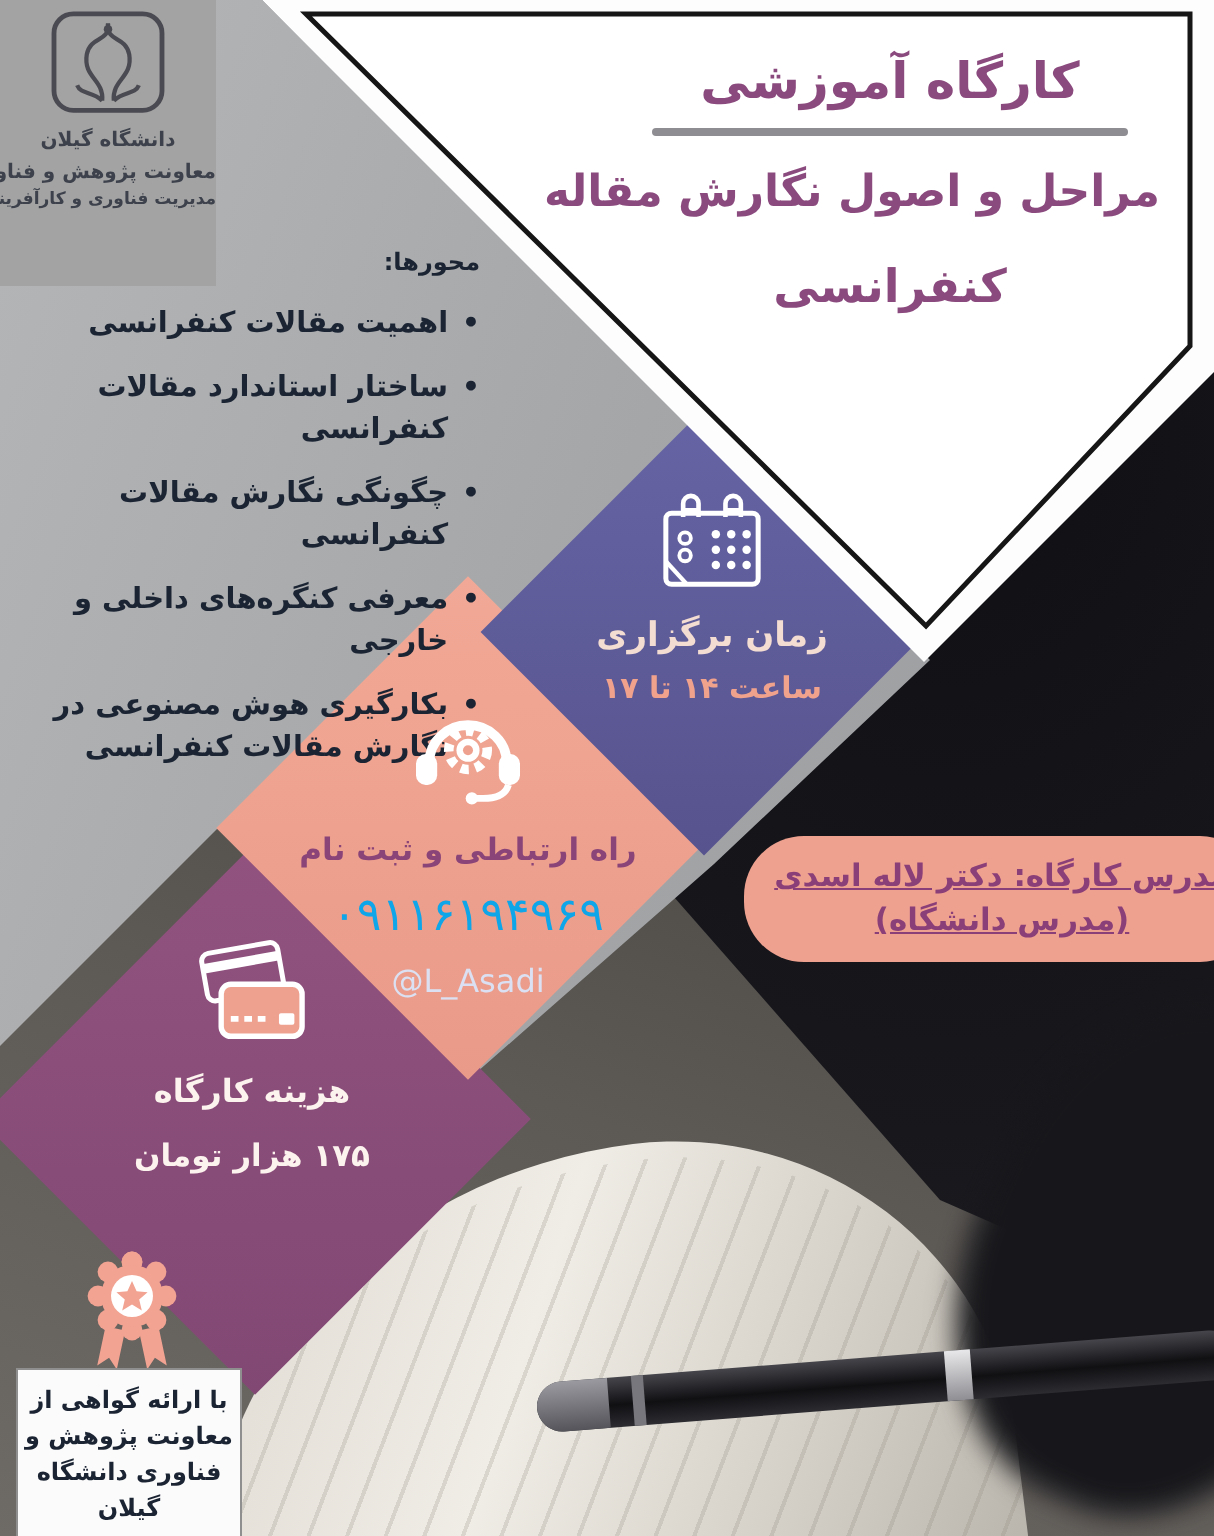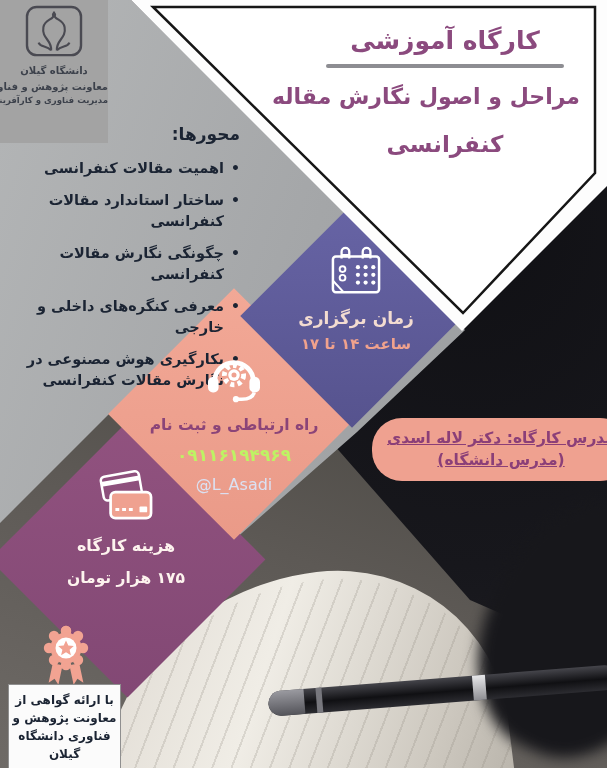--- a/index.html
+++ b/index.html
@@ -46,33 +46,33 @@
   .title-line2{font-size:23px;font-weight:bold;margin-top:22px;}
 
   
   .logo-box{position:absolute;left:0;top:0;width:108px;height:143px;background:#a3a3a3;z-index:6;
     text-align:center;padding-top:5px;box-sizing:border-box;}
   .logo-text{font-size:10px;font-weight:bold;color:#3c414b;line-height:1.55;white-space:nowrap;}
   .logo-text.small{font-size:8.5px;}
 
   
   .topics{position:absolute;left:6px;top:124px;width:234px;z-index:6;color:#1b2433;}
-  .topics-heading{font-size:17px;font-weight:bold;padding-left:4px;margin-bottom:14px;}
+  .topics-heading{font-size:12px;font-weight:bold;padding-left:4px;margin-bottom:14px;}
   .topic-item{display:flex;gap:7px;font-size:14.5px;font-weight:bold;line-height:1.45;margin-bottom:11px;}
   .topic-bullet{flex:0 0 auto;font-size:14px;}
 
   
   .block{position:absolute;z-index:6;text-align:center;}
   .schedule-block{left:256px;top:246px;width:200px;}
   .schedule-heading{font-size:17px;font-weight:bold;color:#f3dcd1;margin-top:8px;}
   .schedule-date{font-size:15px;font-weight:bold;color:#f0a28d;margin-top:12px;}
   .schedule-time{font-size:15px;font-weight:bold;color:#f0a28d;margin-top:7px;}
   .contact-block{left:134px;top:352px;width:200px;}
   .contact-heading{font-size:15.5px;font-weight:bold;color:#8b4478;margin-top:8px;}
-  .contact-phone{font-size:17px;font-weight:bold;color:#bef264;margin-top:11px;direction:ltr;letter-spacing:2px;}
+  .contact-phone{font-size:23px;font-weight:normal;color:#0ea5e9;margin-top:11px;direction:ltr;letter-spacing:2px;}
   .contact-telegram{font-size:16px;font-weight:normal;color:#dbe1f2;margin-top:10px;direction:ltr;}
   .fee-block{left:26px;top:470px;width:200px;}
   .fee-heading{font-size:16px;font-weight:bold;color:#fdf3ee;margin-top:10px;}
   .fee-amount{font-size:15.5px;font-weight:bold;color:#fdf3ee;margin-top:14px;}
 
   
   .instructor{position:absolute;left:372px;top:418px;width:258px;z-index:6;background:#efa190;
     border-radius:30px;text-align:center;padding:9px 6px;box-sizing:border-box;
     color:#8b3f78;font-weight:bold;font-size:15.5px;line-height:1.45;text-decoration:underline;}
 

